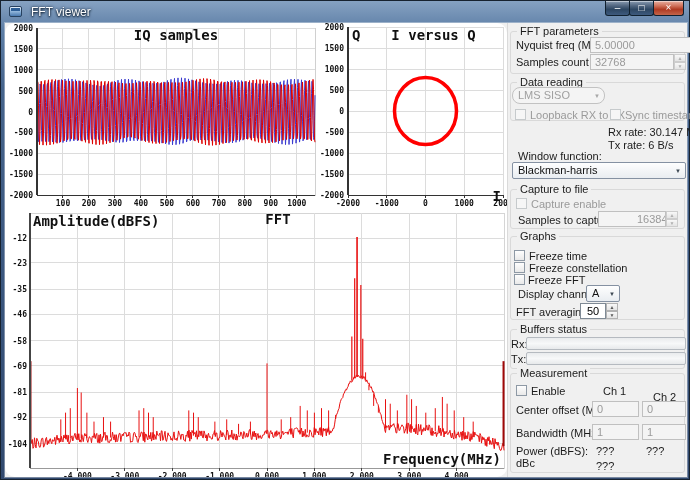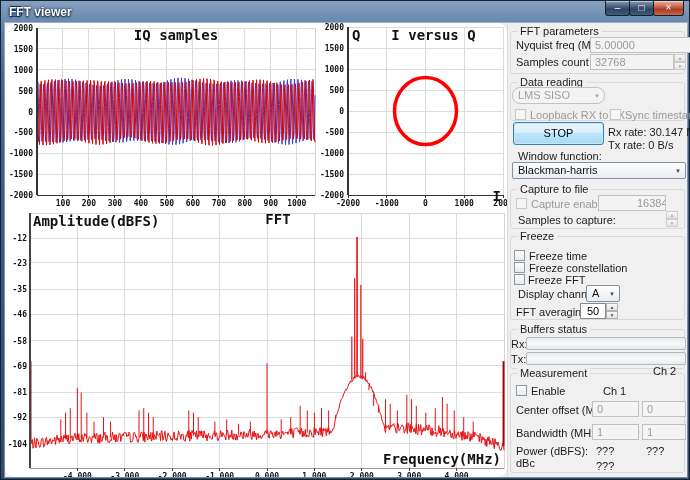--- a/index.html
+++ b/index.html
@@ -7,22 +7,22 @@
               font-family:"Liberation Sans", sans-serif; }
   .window { position:relative; width:690px; height:480px;
             background:linear-gradient(180deg,#86a2c2 0%,#5d7ea6 6%,#46648c 18%,#3a567e 60%,#31496e 100%);
             border:1px solid #17222f; }
   .titlebar { position:absolute; left:0; top:0; width:100%; height:22px; }
   .app-icon { position:absolute; left:8px; top:5px; width:13px; height:11px;
               background:linear-gradient(180deg,#e8f2fb,#9dc0e2 40%,#4a7ab0);
               border:1px solid #27415f; border-radius:2px; }
   .app-icon:before { content:""; position:absolute; left:1px; top:1px; right:1px; height:3px;
               background:#2d5e96; }
-  .title-text { position:absolute; left:8px; top:4px; font-size:12px; color:#ffffff;
-                text-shadow:0 0 3px #0a1a2c, 0 1px 2px #0a1a2c; white-space:nowrap;font-weight:bold; }
+  .title-text { position:absolute; left:30px; top:4px; font-size:12px; color:#ffffff;
+                text-shadow:0 0 3px #0a1a2c, 0 1px 2px #0a1a2c; white-space:nowrap; }
   .caption-btns { position:absolute; top:0; right:5px; display:flex; }
   .cap-btn { width:25px; height:15px; border:1px solid #10202f; border-top:none;
              border-radius:0 0 3px 3px; color:#fff; text-align:center;
              font-size:10px; line-height:13px; margin-left:-1px;
              background:linear-gradient(180deg,#8598ad 0%,#4f6residual580 30%,#2e4764 55%,#42608a 100%);
              background:linear-gradient(180deg,#8a9cb2 0%,#50657f 35%,#2d4662 60%,#3e5a7e 100%);
              box-shadow:inset 0 1px 0 rgba(255,255,255,.45); cursor:default; }
   .cap-btn.close { width:31px;
              background:linear-gradient(180deg,#e8b0a2 0%,#d0715a 35%,#b03a22 60%,#c3654a 100%); }
   .client { position:absolute; left:4px; top:22px; width:682px; height:454px;
@@ -337,44 +337,43 @@
       </div>
       <div class="combo dis" style="left:4px;top:64px;width:93px;border-radius:8px;">
         <span>LMS SISO</span>
         <span class="arr">▼</span>
       </div>
       <span class="cb dis" style="left:7px;top:86px;"></span>
       <span class="pl dis" style="left:22px;top:86px;">Loopback RX to TX</span>
       <span class="cb dis" style="left:102px;top:86px;"></span>
       <span class="pl dis" style="left:117px;top:86px;">Sync timestamp</span>
 
-      <div class="stop-btn" style="left:5px;top:99px;width:91px;height:23px;"><span>STOP</span></div>
       <span class="pl" style="left:100px;top:103px;">Rx rate: 30.147 MB/s</span>
-      <span class="pl" style="left:100px;top:116px;">Tx rate: 0 B/s</span>
+      <span class="pl" style="left:100px;top:116px;">Tx rate: 6 B/s</span>
 
       <span class="pl" style="left:10px;top:127px;">Window function:</span>
       <div class="combo" style="left:4px;top:139px;width:174px;">
         <span>Blackman-harris</span>
         <span class="arr">▼</span>
       </div>
 
       <div class="grp" style="top:166px;height:40px;">
         <span class="grp-t">Capture to file</span>
       </div>
       <span class="cb dis" style="left:8px;top:175px;"></span>
       <span class="pl dis" style="left:23px;top:175px;">Capture enable</span>
       <span class="pl" style="left:10px;top:191px;">Samples to capture:</span>
-      <div class="tb" style="left:90px;top:172px;width:68px;padding-left:38px;"><span>16384</span></div>
+      <div class="tb" style="left:90px;top:188px;width:68px;padding-left:38px;"><span>16384</span></div>
       <div class="spin dis" style="left:158px;top:188px;">
         <b>▲</b>
         <b>▼</b>
       </div>
 
       <div class="grp" style="top:213px;height:84px;">
-        <span class="grp-t">Freeze</span>
+        <span class="grp-t">Graphs</span>
       </div>
       <span class="cb" style="left:6px;top:227px;"></span>
       <span class="pl" style="left:21px;top:227px;">Freeze time</span>
       <span class="cb" style="left:6px;top:239px;"></span>
       <span class="pl" style="left:21px;top:239px;">Freeze constellation</span>
       <span class="cb" style="left:6px;top:251px;"></span>
       <span class="pl" style="left:20px;top:251px;">Freeze FFT</span>
       <span class="pl" style="left:10px;top:265px;">Display channel:</span>
       <div class="combo" style="left:78px;top:262px;width:34px;">
         <span>A</span>
@@ -394,21 +393,21 @@
       <div class="pbar" style="left:18px;top:314px;width:160px;"></div>
       <span class="pl" style="left:3px;top:330px;">Tx:</span>
       <div class="pbar" style="left:18px;top:329px;width:160px;"></div>
 
       <div class="grp" style="top:350px;height:100px;">
         <span class="grp-t">Measurement</span>
       </div>
       <span class="cb" style="left:8px;top:362px;"></span>
       <span class="pl" style="left:23px;top:362px;">Enable</span>
       <span class="pl" style="left:95px;top:362px;">Ch 1</span>
-      <span class="pl" style="left:145px;top:342px;">Ch 2</span>
+      <span class="pl" style="left:145px;top:368px;">Ch 2</span>
       <span class="pl" style="left:8px;top:381px;">Center offset (MHz):</span>
       <div class="tb" style="left:84px;top:378px;width:47px;"><span>0</span></div>
       <div class="tb" style="left:134px;top:378px;width:44px;"><span>0</span></div>
       <span class="pl" style="left:8px;top:404px;">Bandwidth (MHz):</span>
       <div class="tb" style="left:84px;top:401px;width:47px;"><span>1</span></div>
       <div class="tb" style="left:134px;top:401px;width:44px;"><span>1</span></div>
       <span class="pl" style="left:8px;top:422px;">Power (dBFS):</span>
       <span class="pl" style="left:88px;top:422px;">???</span>
       <span class="pl" style="left:138px;top:422px;">???</span>
       <span class="pl" style="left:8px;top:434px;">dBc</span>

